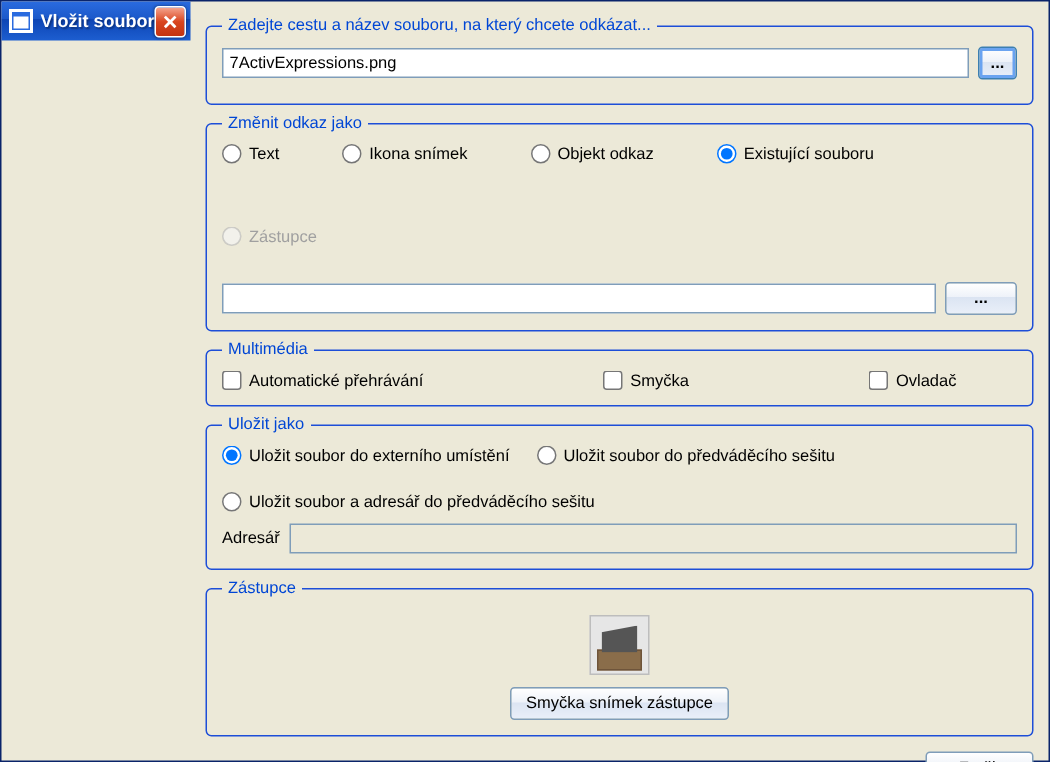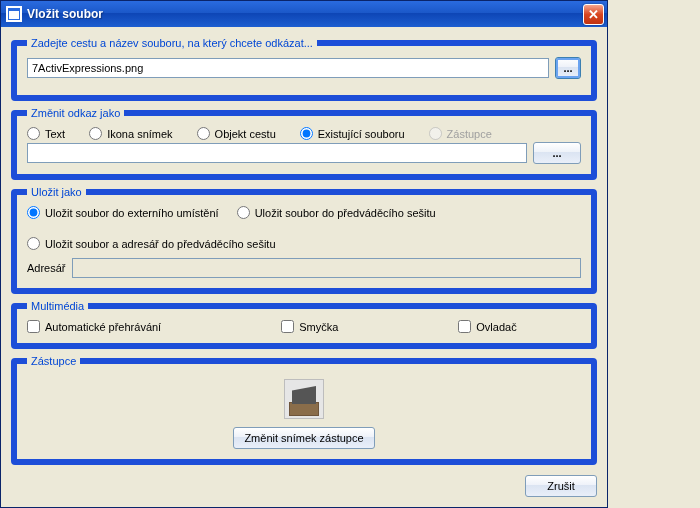--- a/index.html
+++ b/index.html
@@ -6,27 +6,26 @@
   body {
     margin: 0;
     font-family: Tahoma, Arial, sans-serif;
     font-size: 11px;
     background: #ece9d8;
     width: 700px;
     height: 508px;
     overflow: hidden;
   }
   .window {
-    width: 608px;
+    width: 700px;
     height: 508px;
     border: 1px solid #0a246a;
     background: #ece9d8;
     display: flex;
-    flex-direction: column;
-    justify-content: center;
+    flex-direction: row;
   }
   .titlebar {
     height: 26px;
     background: linear-gradient(to bottom, #2a6bdf 0%, #1b58c9 45%, #0d45b5 46%, #1d5ed0 100%);
     display: flex;
     align-items: center;
     padding: 0 3px 0 5px;
     color: #fff;
   }
   .titlebar .appicon {
@@ -61,21 +60,21 @@
     box-shadow: 0 0 2px rgba(0,0,0,0.5);
   }
   .content {
     flex: 1;
     padding: 10px 10px 8px 10px;
     display: flex;
     flex-direction: column;
     gap: 6px;
   }
   fieldset {
-    border: 6px solid #1d4ed8;
+    border: 1px solid #1d4ed8;
     border-radius: 4px;
     margin: 0;
     padding: 8px 10px 10px 10px;
     position: relative;
   }
   legend {
     color: #0046d5;
     font-size: 11px;
     padding: 0 4px;
   }
@@ -104,21 +103,21 @@
     align-items: center;
     justify-content: center;
   }
   .btn.focus {
     box-shadow: 0 0 0 2px #6aa3f0 inset;
     border-color: #3c7fb1;
   }
   .btn.wide { min-width: 72px; text-align: center; }
   .btn.browse { width: 26px; padding: 0; font-weight: bold; }
   .btn.browse2 { width: 48px; padding: 0; font-weight: bold; }
-  .radiogroup { display: flex; gap: 24px; align-items: center; margin-bottom: 2px; flex-wrap: wrap; }
+  .radiogroup { display: flex; gap: 42px; align-items: center; margin-bottom: 24px; flex-wrap: wrap; }
   .radiogroup2 { display: flex; gap: 18px; align-items: center; margin-bottom: 8px; flex-wrap: wrap; }
   label.opt { display: inline-flex; align-items: center; gap: 5px; white-space: nowrap; }
   label.opt.disabled { color: #a0a0a0; }
   input[type="radio"], input[type="checkbox"] {
     margin: 0;
     width: 13px; height: 13px;
   }
   .checkrow { display: flex; gap: 120px; align-items: center; }
   .placeholder-area {
     display: flex;
@@ -183,85 +182,85 @@
         <label class="opt">
           <input type="radio" name="linkas" style="">
           <span>Text</span>
         </label>
         <label class="opt">
           <input type="radio" name="linkas" style="">
           <span>Ikona snímek</span>
         </label>
         <label class="opt">
           <input type="radio" name="linkas" style="">
-          <span>Objekt cestu</span>
+          <span>Objekt odkaz</span>
         </label>
         <label class="opt">
           <input type="radio" name="linkas" checked="" style="">
           <span>Existující souboru</span>
         </label>
         <label class="opt disabled">
           <input type="radio" name="linkas" disabled="" style="">
           <span>Zástupce</span>
         </label>
       </div>
       <div class="row">
         <input type="text" style="flex: 1 1 0%;" value="">
         <button class="btn browse2">...</button>
       </div>
     </fieldset>
 
     <fieldset>
+      <legend>Multimédia</legend>
+      <div class="checkrow">
+        <label class="opt">
+          <input type="checkbox" style="">
+          <span>Automatické přehrávání</span>
+        </label>
+        <label class="opt">
+          <input type="checkbox" style="">
+          <span>Smyčka</span>
+        </label>
+        <label class="opt">
+          <input type="checkbox" style="">
+          <span>Ovladač</span>
+        </label>
+      </div>
+    </fieldset>
+
+    <fieldset>
       <legend>Uložit jako</legend>
       <div class="radiogroup2">
         <label class="opt">
           <input type="radio" name="saveas" checked="" style="">
           <span>Uložit soubor do externího umístění</span>
         </label>
         <label class="opt">
           <input type="radio" name="saveas" style="">
           <span>Uložit soubor do předváděcího sešitu</span>
         </label>
         <label class="opt">
           <input type="radio" name="saveas" style="">
           <span>Uložit soubor a adresář do předváděcího sešitu</span>
         </label>
       </div>
       <div class="row">
         <span class="label-left">Adresář</span>
         <input type="text" readonly="" style="flex: 1 1 0%;" value="">
-      </div>
-    </fieldset>
-
-    <fieldset>
-      <legend>Multimédia</legend>
-      <div class="checkrow">
-        <label class="opt">
-          <input type="checkbox" style="">
-          <span>Automatické přehrávání</span>
-        </label>
-        <label class="opt">
-          <input type="checkbox" style="">
-          <span>Smyčka</span>
-        </label>
-        <label class="opt">
-          <input type="checkbox" style="">
-          <span>Ovladač</span>
-        </label>
       </div>
     </fieldset>
 
     <fieldset>
       <legend>Zástupce</legend>
       <div class="placeholder-area">
         <div class="thumb">
           <div class="clap"></div>
           <div class="box"></div>
         </div>
-        <button class="btn">Změnit snímek zástupce</button>
+        <button class="btn">Smyčka snímek zástupce</button>
       </div>
     </fieldset>
 
     <div class="footer">
       <button class="btn wide">Zrušit</button>
     </div>
 
   </div>
 </div>
 

